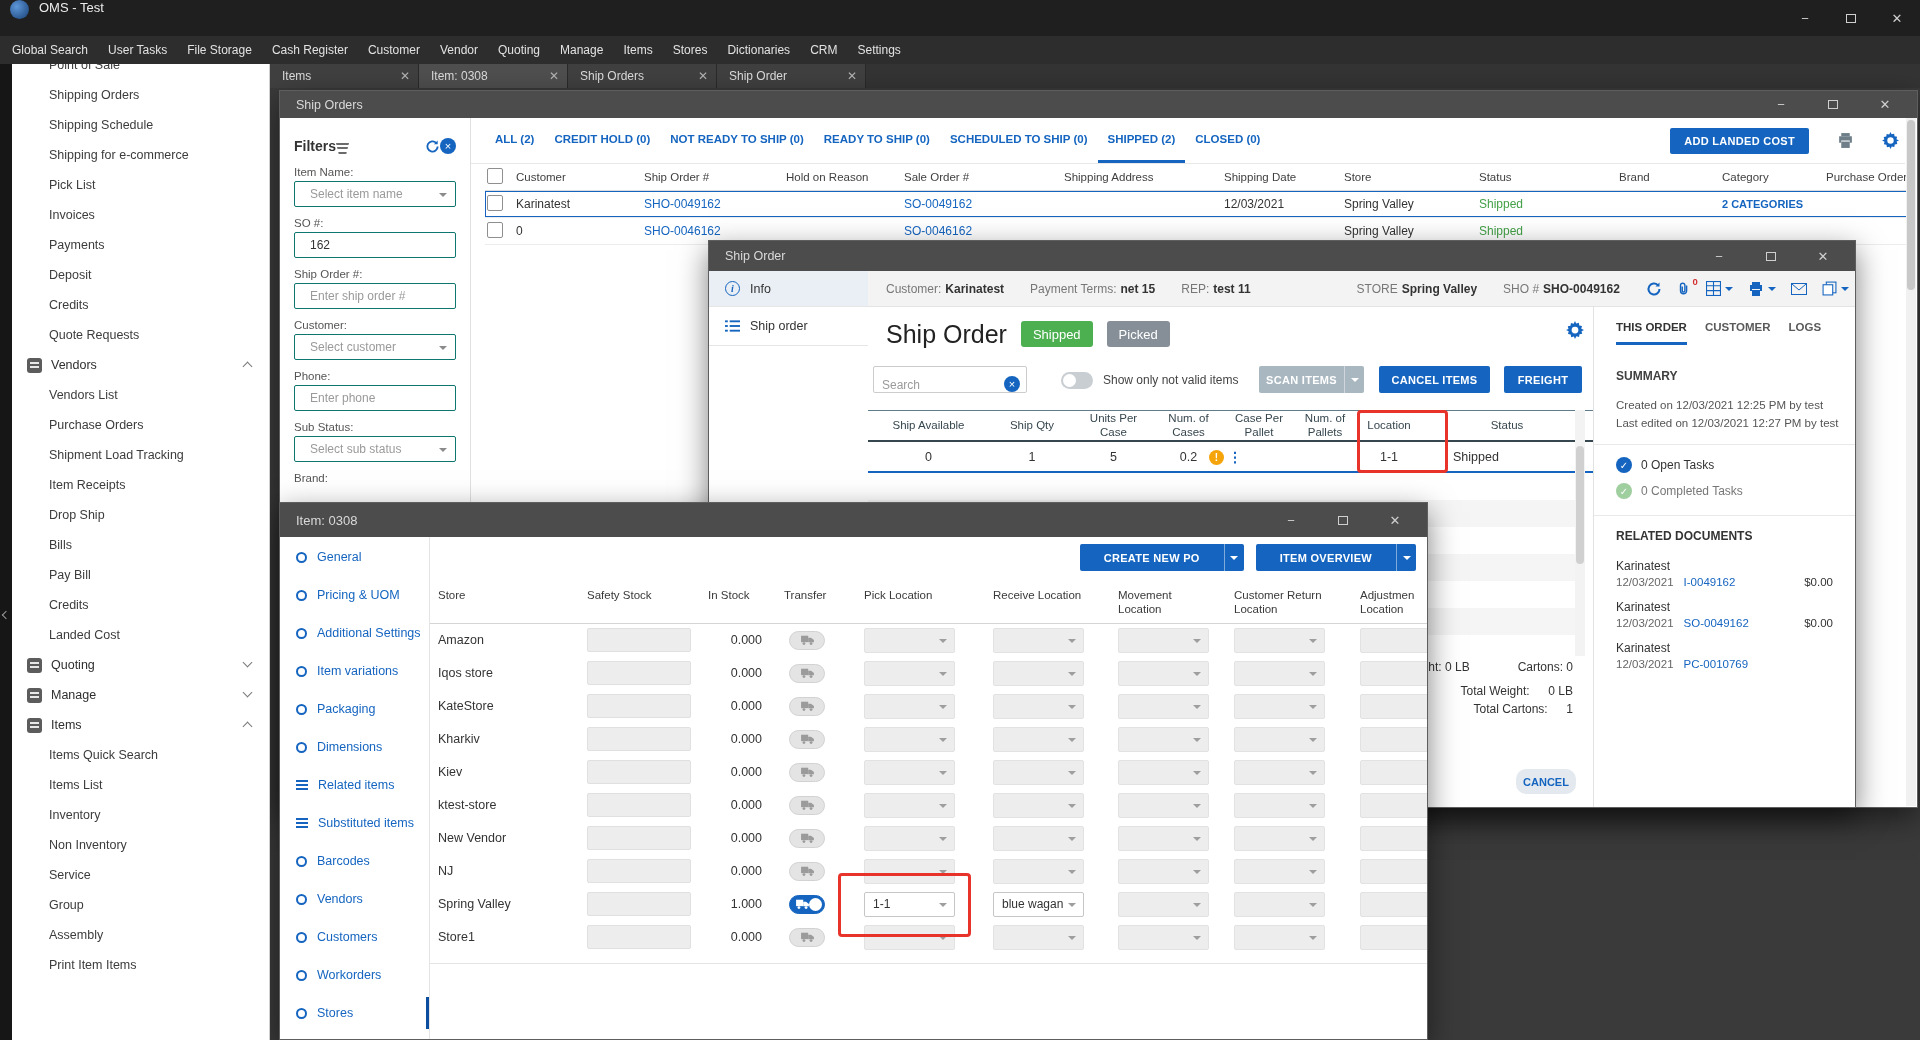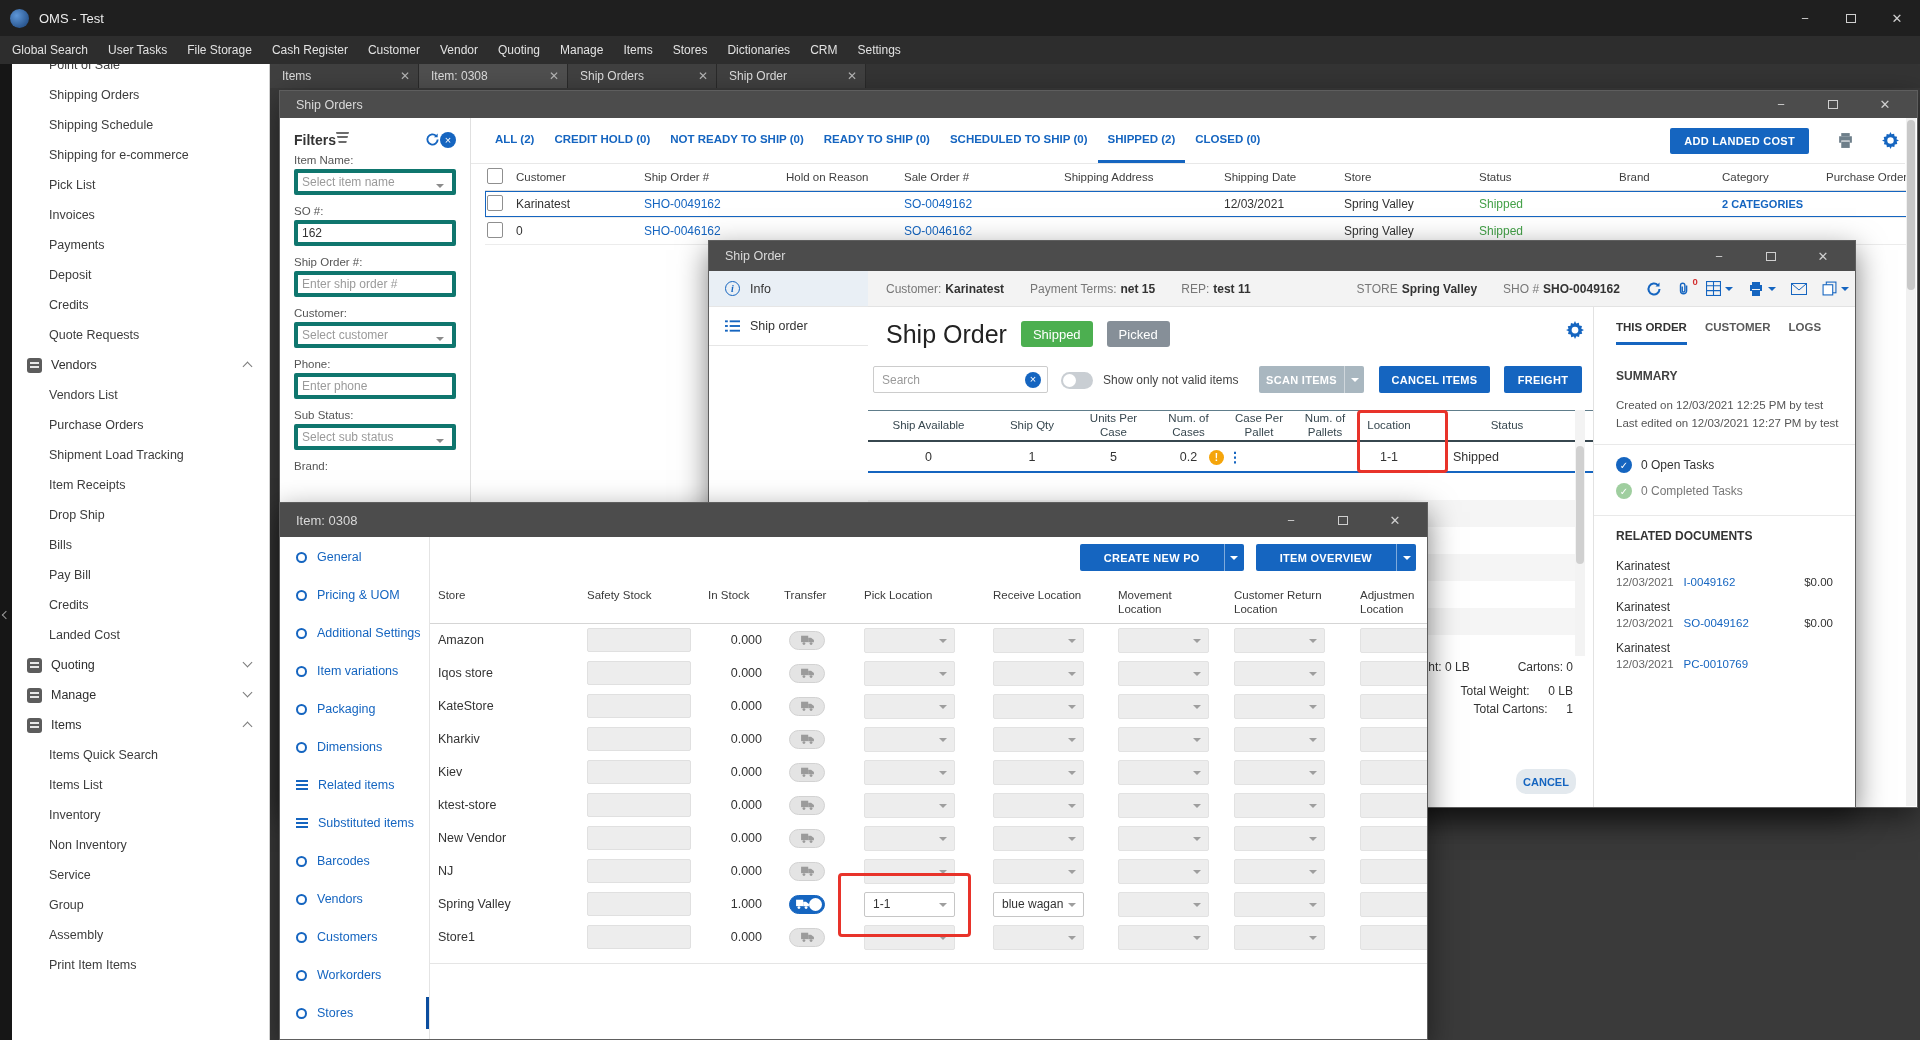--- a/index.html
+++ b/index.html
@@ -1,20 +1,20 @@
 <!DOCTYPE html>
 <html><head>
 <meta charset="utf-8">
 <style>
   *{box-sizing:border-box;margin:0;padding:0}
   html,body{width:1920px;height:1040px;overflow:hidden}
   body{position:relative;background:#3a3a3a;font-family:"Liberation Sans",sans-serif;font-size:12px;color:#333}
 
   
-  #titlebar{position:absolute;left:0;top:0;width:1920px;height:36px;background:#1f1f1f;display:flex;align-items:center;z-index:40}
+  #titlebar{position:absolute;left:0;top:0;width:1920px;height:36px;background:#1f1f1f;display:flex;align-items:flex-start;z-index:40}
   .logo{width:19px;height:19px;border-radius:50%;margin-left:10px;background:radial-gradient(circle at 35% 35%,#5e97d8,#173f75)}
   .app-title{color:#ececec;font-size:13px;margin-left:10px}
   .tb-ctrls{margin-left:auto;display:flex;height:100%}
   .tb-btn{width:46px;display:flex;align-items:center;justify-content:center;color:#cfcfcf;font-size:13px;cursor:default}
   .glyph-box{width:10px;height:9px;border:1px solid #cfcfcf;display:inline-block}
 
   
   #menubar{position:absolute;left:0;top:36px;width:1920px;height:28px;background:#2d2d2d;display:flex;align-items:center;padding-left:2px;z-index:40}
   .menu-item{color:#e2e2e2;font-size:12px;padding:0 10px;line-height:28px;white-space:nowrap}
 
@@ -64,26 +64,26 @@
   
   .btn-blue{background:#1565c0;color:#fff;font-size:11px;font-weight:bold;letter-spacing:.3px;display:inline-flex;align-items:center;justify-content:center;border-radius:2px;white-space:nowrap}
   .btn-gray{background:#a9b7c0;color:#fff;font-size:11px;font-weight:bold;letter-spacing:.3px;display:inline-flex;align-items:center;justify-content:center;border-radius:2px;white-space:nowrap}
   .btn-split{border-left:1px solid rgba(255,255,255,.45);align-self:stretch;display:flex;align-items:center;justify-content:center;width:20px}
 
   
   #so-win{left:279px;top:90px;width:1639px;height:718px;z-index:10}
   #so-win .win-tb{height:27px}
   .so-body{position:absolute;left:0;top:27px;right:0;bottom:0;background:#fff}
   .so-filters{position:absolute;left:0;top:27px;bottom:0;width:191px;border-right:1px solid #e0e0e0;padding:14px 14px 0;background:#fff}
-  .flt-head{display:flex;align-items:flex-start;gap:0;height:22px;}
+  .flt-head{display:flex;align-items:flex-end;gap:0;height:22px;margin-bottom:12px}
   .flt-title{font-size:14px;font-weight:bold;color:#333}
   .funnel{display:inline-block;width:13px;height:11px;background:linear-gradient(#6b6b6b 0 2px,transparent 2px 4.5px,#6b6b6b 4.5px 6.5px,transparent 6.5px 9px,#6b6b6b 9px 11px);clip-path:polygon(0 0,100% 0,79% 100%,21% 100%)}
   .f-field{margin-bottom:10px}
   .f-field .f-label{display:block;font-size:11.5px;color:#555;margin-bottom:3px}
-  .f-field .box{height:26px;border:4px solid #0f766e;border-radius:2px;display:flex;align-items:center;padding:0 4px;font-size:12px;color:#9a9a9a;background:#fff;position:relative;white-space:nowrap;overflow:hidden}
+  .f-field .box{height:26px;border:1px solid #0f766e;border-radius:2px;display:flex;align-items:center;padding:0 15px;font-size:12px;color:#9a9a9a;background:#fff;position:relative;white-space:nowrap;overflow:hidden}
   .f-select .box::after{content:"";position:absolute;right:8px;top:11px;border-left:4px solid transparent;border-right:4px solid transparent;border-top:4px solid #8b8b8b}
   .f-value .box{color:#333}
   .so-statusbar{position:absolute;left:191px;top:27px;right:12px;height:46px;border-bottom:1px solid #e8e8e8;display:flex;align-items:center;padding-left:14px;background:#fff}
   .stabs{display:flex;align-items:stretch;height:100%}
   .stab{display:flex;align-items:center;padding:0 10px;color:#1565c0;font-size:11.5px;font-weight:bold;border-bottom:3px solid transparent;white-space:nowrap}
   .stab.active{border-bottom-color:#1565c0}
   .so-actions{margin-left:auto;display:flex;align-items:center;gap:28px;padding-right:6px}
   .so-table{position:absolute;left:205px;top:73px;width:1422px}
   .og-head,.og-row{display:grid;grid-template-columns:23px 128px 142px 118px 160px 160px 120px 135px 140px 103px 104px minmax(0,1fr);height:27px;align-items:center}
   .og-head{border-bottom:1px solid #dcdcdc}
@@ -111,21 +111,21 @@
   .pair.gap{margin-left:80px}
   .hdr-icons{margin-left:auto;display:flex;align-items:center;gap:15px;padding-right:14px;color:#1565c0}
   .attach-wrap{position:relative}
   .attach-badge{position:absolute;top:-5px;right:-7px;color:#d32f2f;font-size:9.5px;font-weight:bold}
   .sho-heading{position:absolute;left:159px;top:66px;height:54px;display:flex;align-items:center;padding-left:18px;gap:14px}
   .sho-h1{font-size:25px;color:#222}
   .badge{height:26px;display:inline-flex;align-items:center;padding:0 12px;border-radius:3px;color:#fff;font-size:13px}
   .badge.g{background:#4caf50}
   .badge.gray{background:#868f98}
   .sho-gear{position:absolute;left:857px;top:80px}
-  .sho-search{position:absolute;left:164px;top:125px;width:175px;height:27px;border:1px solid #ccc;border-radius:2px;display:flex;align-items:center;padding:0 6px 0 8px}
+  .sho-search{position:absolute;left:164px;top:125px;width:154px;height:27px;border:1px solid #ccc;border-radius:2px;display:flex;align-items:flex-end;padding:0 6px 0 8px}
   .sho-search input{border:0;outline:0;flex:1;font-size:12px;font-family:inherit;color:#333;min-width:0}
   .sho-search input::placeholder{color:#9a9a9a}
   .tgl-pill{position:absolute;left:352px;top:131px;width:32px;height:17px;border-radius:9px;background:#c9ced3}
   .tgl-pill::after{content:"";position:absolute;left:2px;top:2px;width:13px;height:13px;border-radius:50%;background:#fff}
   .tgl-label{position:absolute;left:394px;top:132px;font-size:12px;color:#444;white-space:nowrap}
   .b-scan{position:absolute;left:550px;top:125px;height:27px;width:105px}
   .b-roundup{position:absolute;left:670px;top:125px;height:27px;width:111px}
   .b-freight{position:absolute;left:795px;top:125px;height:27px;width:78px}
   .sho-table{position:absolute;left:159px;top:169px;width:725px}
   .sho-th,.sho-tr{display:grid;grid-template-columns:121px 86px 77px 73px 68px 64px 64px minmax(0,1fr)}

